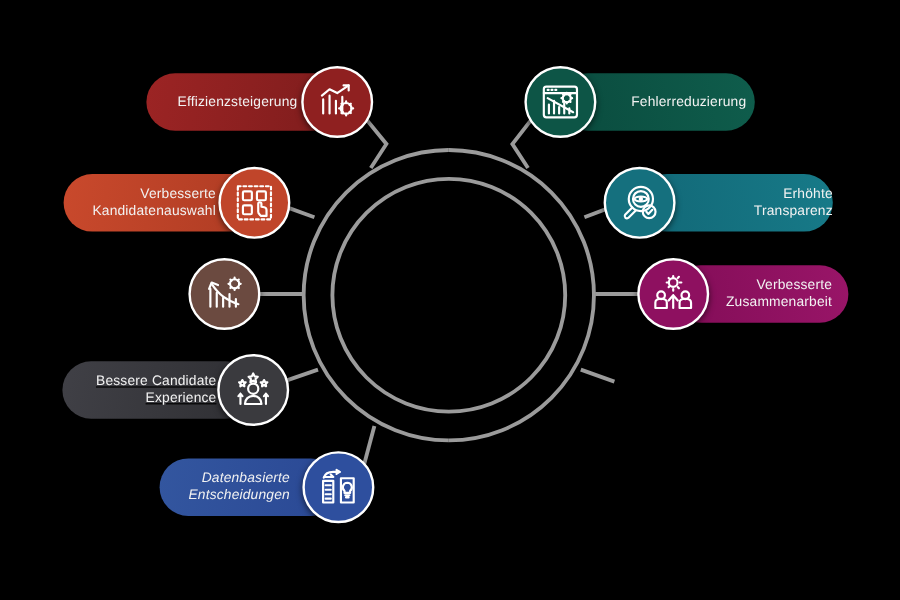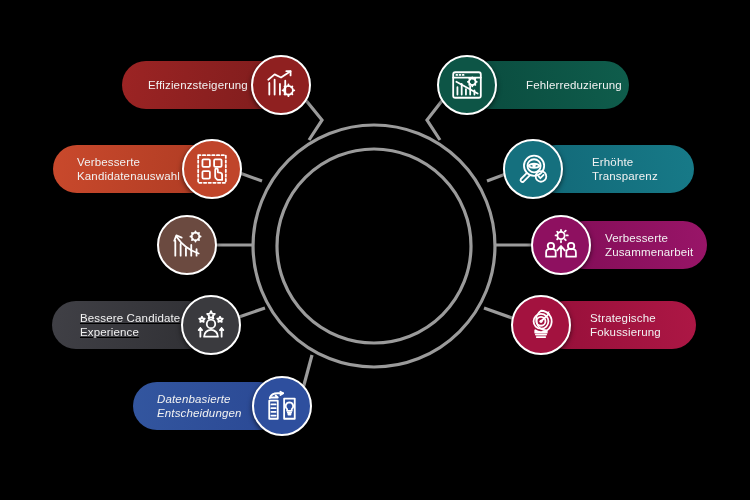--- a/index.html
+++ b/index.html
@@ -4,21 +4,21 @@
 <style>
   html,body{margin:0;padding:0;background:#000;}
   body{width:750px;height:500px;overflow:hidden;
        font-family:"Liberation Sans","DejaVu Sans",sans-serif;}
   #stage{position:relative;width:750px;height:500px;background:#000000;}
   svg.layer{position:absolute;left:0;top:0;width:750px;height:500px;}
   .node{position:absolute;display:flex;align-items:center;height:48px;}
   .node.right{flex-direction:row;}
   .pill{position:absolute;top:0;height:48px;border-radius:24px;
         display:flex;align-items:center;box-sizing:border-box;
-        box-shadow:0 2px 6px rgba(0,0,0,.55);}
+        box-shadow:0 2px 6px rgba(0,0,0,.55);text-align:right;}
   .pill .txt{color:#f2f2f2;font-size:11.5px;line-height:14px;
              letter-spacing:.15px;white-space:pre-line;}
   .badge{position:absolute;top:-6px;width:60px;height:60px;border-radius:50%;
          border:2px solid #ffffff;box-sizing:border-box;
          display:flex;align-items:center;justify-content:center;
          box-shadow:0 2px 5px rgba(0,0,0,.6);}
   .badge svg{width:34px;height:34px;display:block;}
   .ic{fill:none;stroke:#ffffff;stroke-width:1.7;
       stroke-linecap:round;stroke-linejoin:round;}
   .icf{fill:#ffffff;stroke:none;}
@@ -191,33 +191,14 @@
           <circle cx="6.5" cy="17" r="3"></circle>
           <path d="M2 27 v-4.2 c0-1.8 1.8-3.1 4.5-3.1 s4.5 1.3 4.5 3.1 V27 z"></path>
           <circle cx="25.5" cy="17" r="3"></circle>
           <path d="M21 27 v-4.2 c0-1.8 1.8-3.1 4.5-3.1 s4.5 1.3 4.5 3.1 V27 z"></path>
           <path d="M16 27 v-10 M16 17 l-3.6 4.1 M16 17 l3.6 4.1"></path>
         </g>
       </svg>
     </div>
   </div>
 
-  <div class="node right" style="left:511px;top:301px;width:185px;">
-    <div class="pill" style="left:29px;width:156px;background:linear-gradient(260deg,#ad1745,#950f39);padding-left:50px;">
-      <span class="txt">Strategische
-Fokussierung</span>
-    </div>
-    <div class="badge" style="left:0;background:#a3123f;">
-      <svg viewBox="0 0 32 32">
-        <g class="ic">
-          <path d="M16 2.6 a10 10 0 1 1 -5.4 18.4 v2.2 h10.8 v-2.2 A10 10 0 0 1 16 2.6 z"></path>
-          <circle cx="16" cy="12.5" r="7"></circle>
-          <circle cx="16" cy="12.5" r="4.2"></circle>
-          <circle cx="16" cy="12.5" r="1.5" class="icf"></circle>
-          <path d="M16 12.5 L23.5 5.5"></path>
-          <path d="M21 4 l3-1 -1 3 z" class="icf"></path>
-          <path d="M11.2 25 h9.6 M12 27.4 h8"></path>
-        </g>
-      </svg>
-    </div>
-  </div>
 
 </div>
 
 </body></html>

